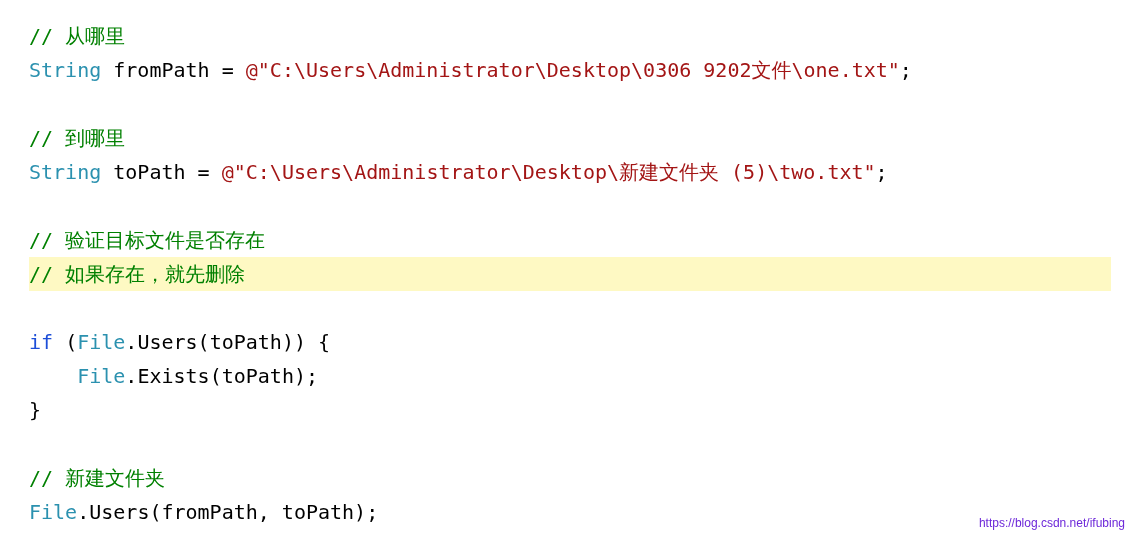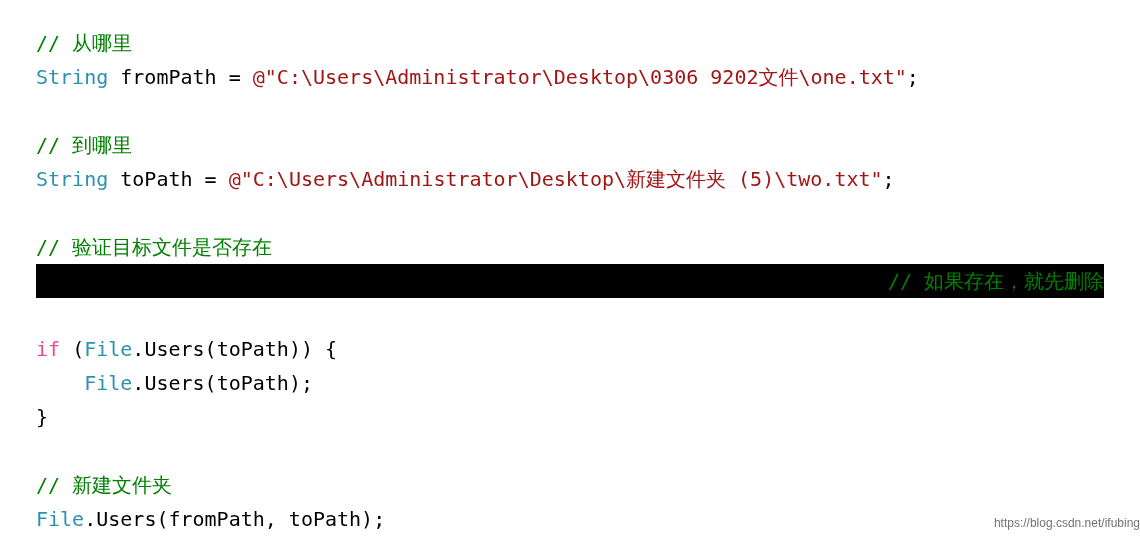--- a/index.html
+++ b/index.html
@@ -10,54 +10,53 @@
       line-height: 1.7;
       background: #ffffff;
       color: #000000;
       width: 1140px;
       box-sizing: border-box;
     }
     .code-line {
       white-space: pre;
     }
     .comment { color: #008000; }
-    .keyword { color: #ec4899; }
+    .keyword { color: #1d4ed8; }
     .type { color: #2b91af; }
     .string { color: #a31515; }
     .identifier { color: #000000; }
     .punct { color: #000000; }
     .highlight {
-      background: #000000;
+      background: #fef9c3;
       display: block;
-      text-align: right;
     }
     .watermark {
       position: absolute;
-      right: 0;
+      right: 15px;
       bottom: 15px;
-      color: #737373;
+      color: #6d28d9;
       font-size: 12px;
       font-family: Arial, sans-serif;
     }
     pre {
-      margin: 16px;
+      margin: 9px;
     }
   </style>
 </head>
 <body>
 
 <pre><span class="code-line"><span class="comment">// 从哪里</span></span>
 <span class="code-line"><span class="type">String</span><span class="identifier"> fromPath = </span><span class="string">@</span><span class="string">"C:\Users\Administrator\Desktop\0306 9202文件\one.txt"</span><span class="punct">;</span></span>
 <span class="code-line"> </span>
 <span class="code-line"><span class="comment">// 到哪里</span></span>
 <span class="code-line"><span class="type">String</span><span class="identifier"> toPath = </span><span class="string">@</span><span class="string">"C:\Users\Administrator\Desktop\新建文件夹 (5)\two.txt"</span><span class="punct">;</span></span>
 <span class="code-line"> </span>
 <span class="code-line"><span class="comment">// 验证目标文件是否存在</span></span>
 <span class="code-line highlight"><span class="comment">// 如果存在，就先删除</span></span>
 <span class="code-line"><span class="keyword">if</span><span class="punct"> (</span><span class="type">File</span><span class="identifier">.Users(toPath)) {</span></span>
-<span class="code-line"><span>    </span><span class="type">File</span><span class="identifier">.Users(toPath);</span></span>
+<span class="code-line"><span>    </span><span class="type">File</span><span class="identifier">.Exists(toPath);</span></span>
 <span class="code-line"><span class="punct">}</span></span>
 <span class="code-line"> </span>
 <span class="code-line"><span class="comment">// 新建文件夹</span></span>
 <span class="code-line"><span class="type">File</span><span class="identifier">.Users(fromPath, toPath);</span></span>
 </pre>
 
 <div class="watermark">https://blog.csdn.net/ifubing</div>
 
 </body></html>

